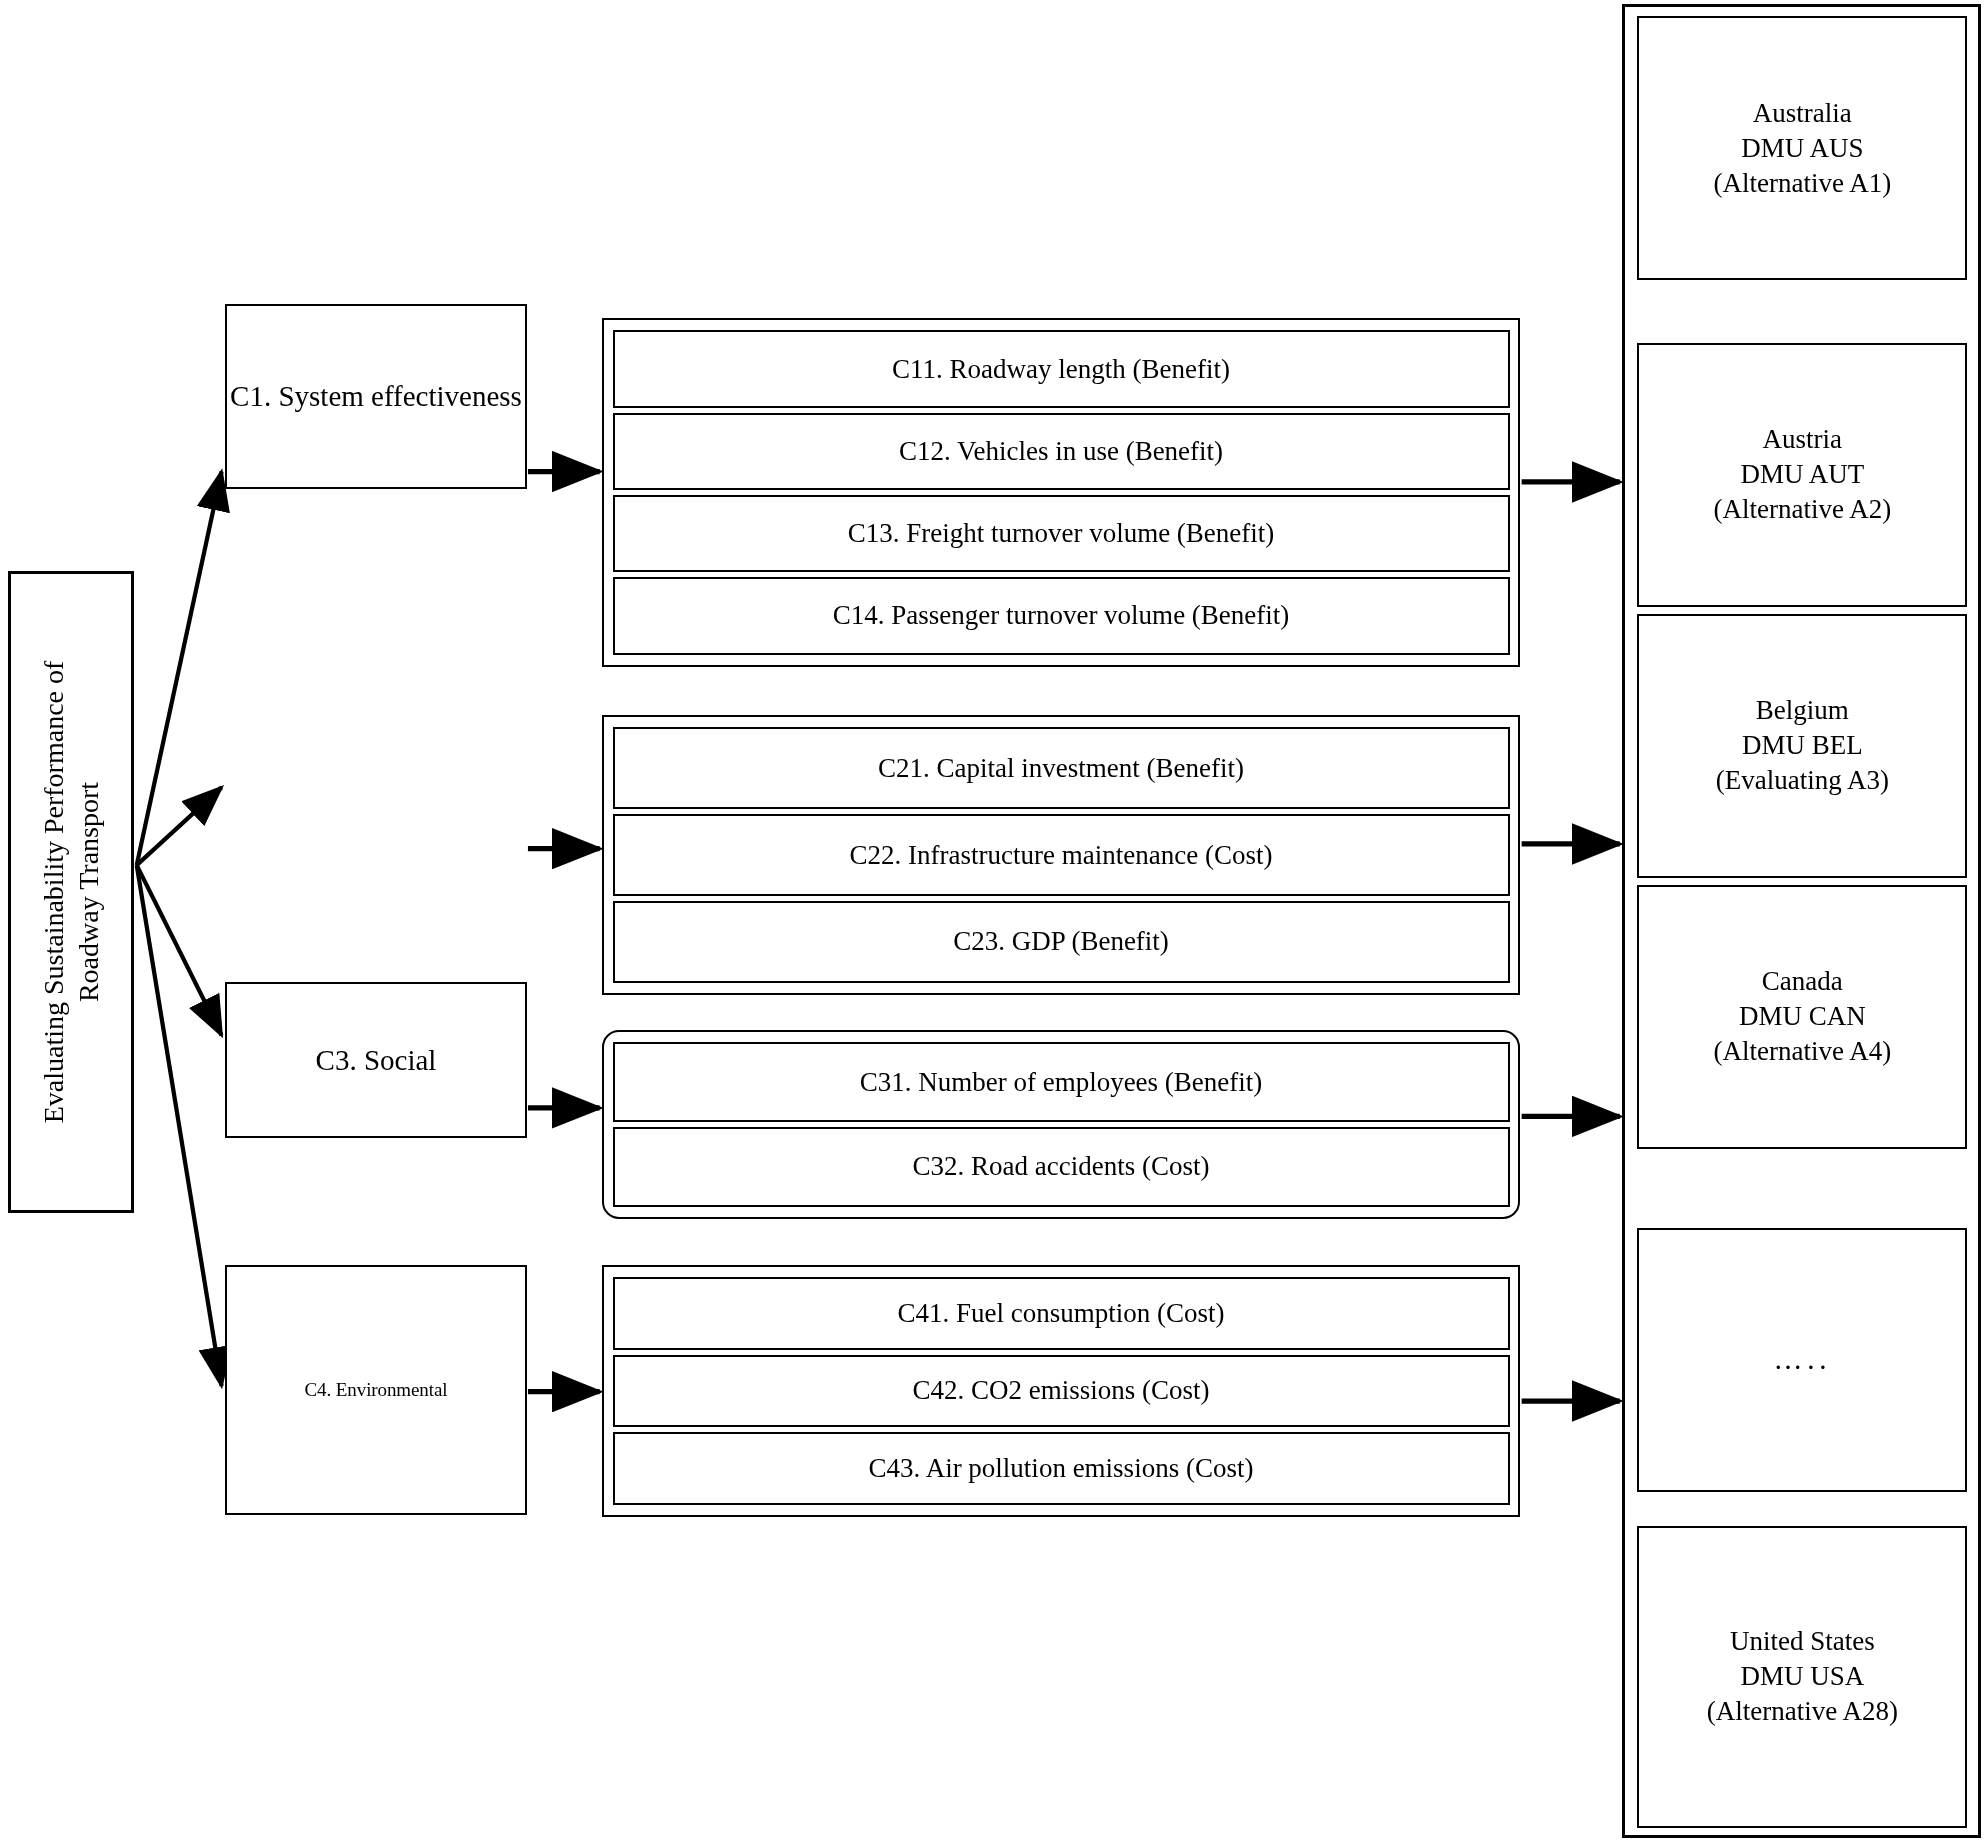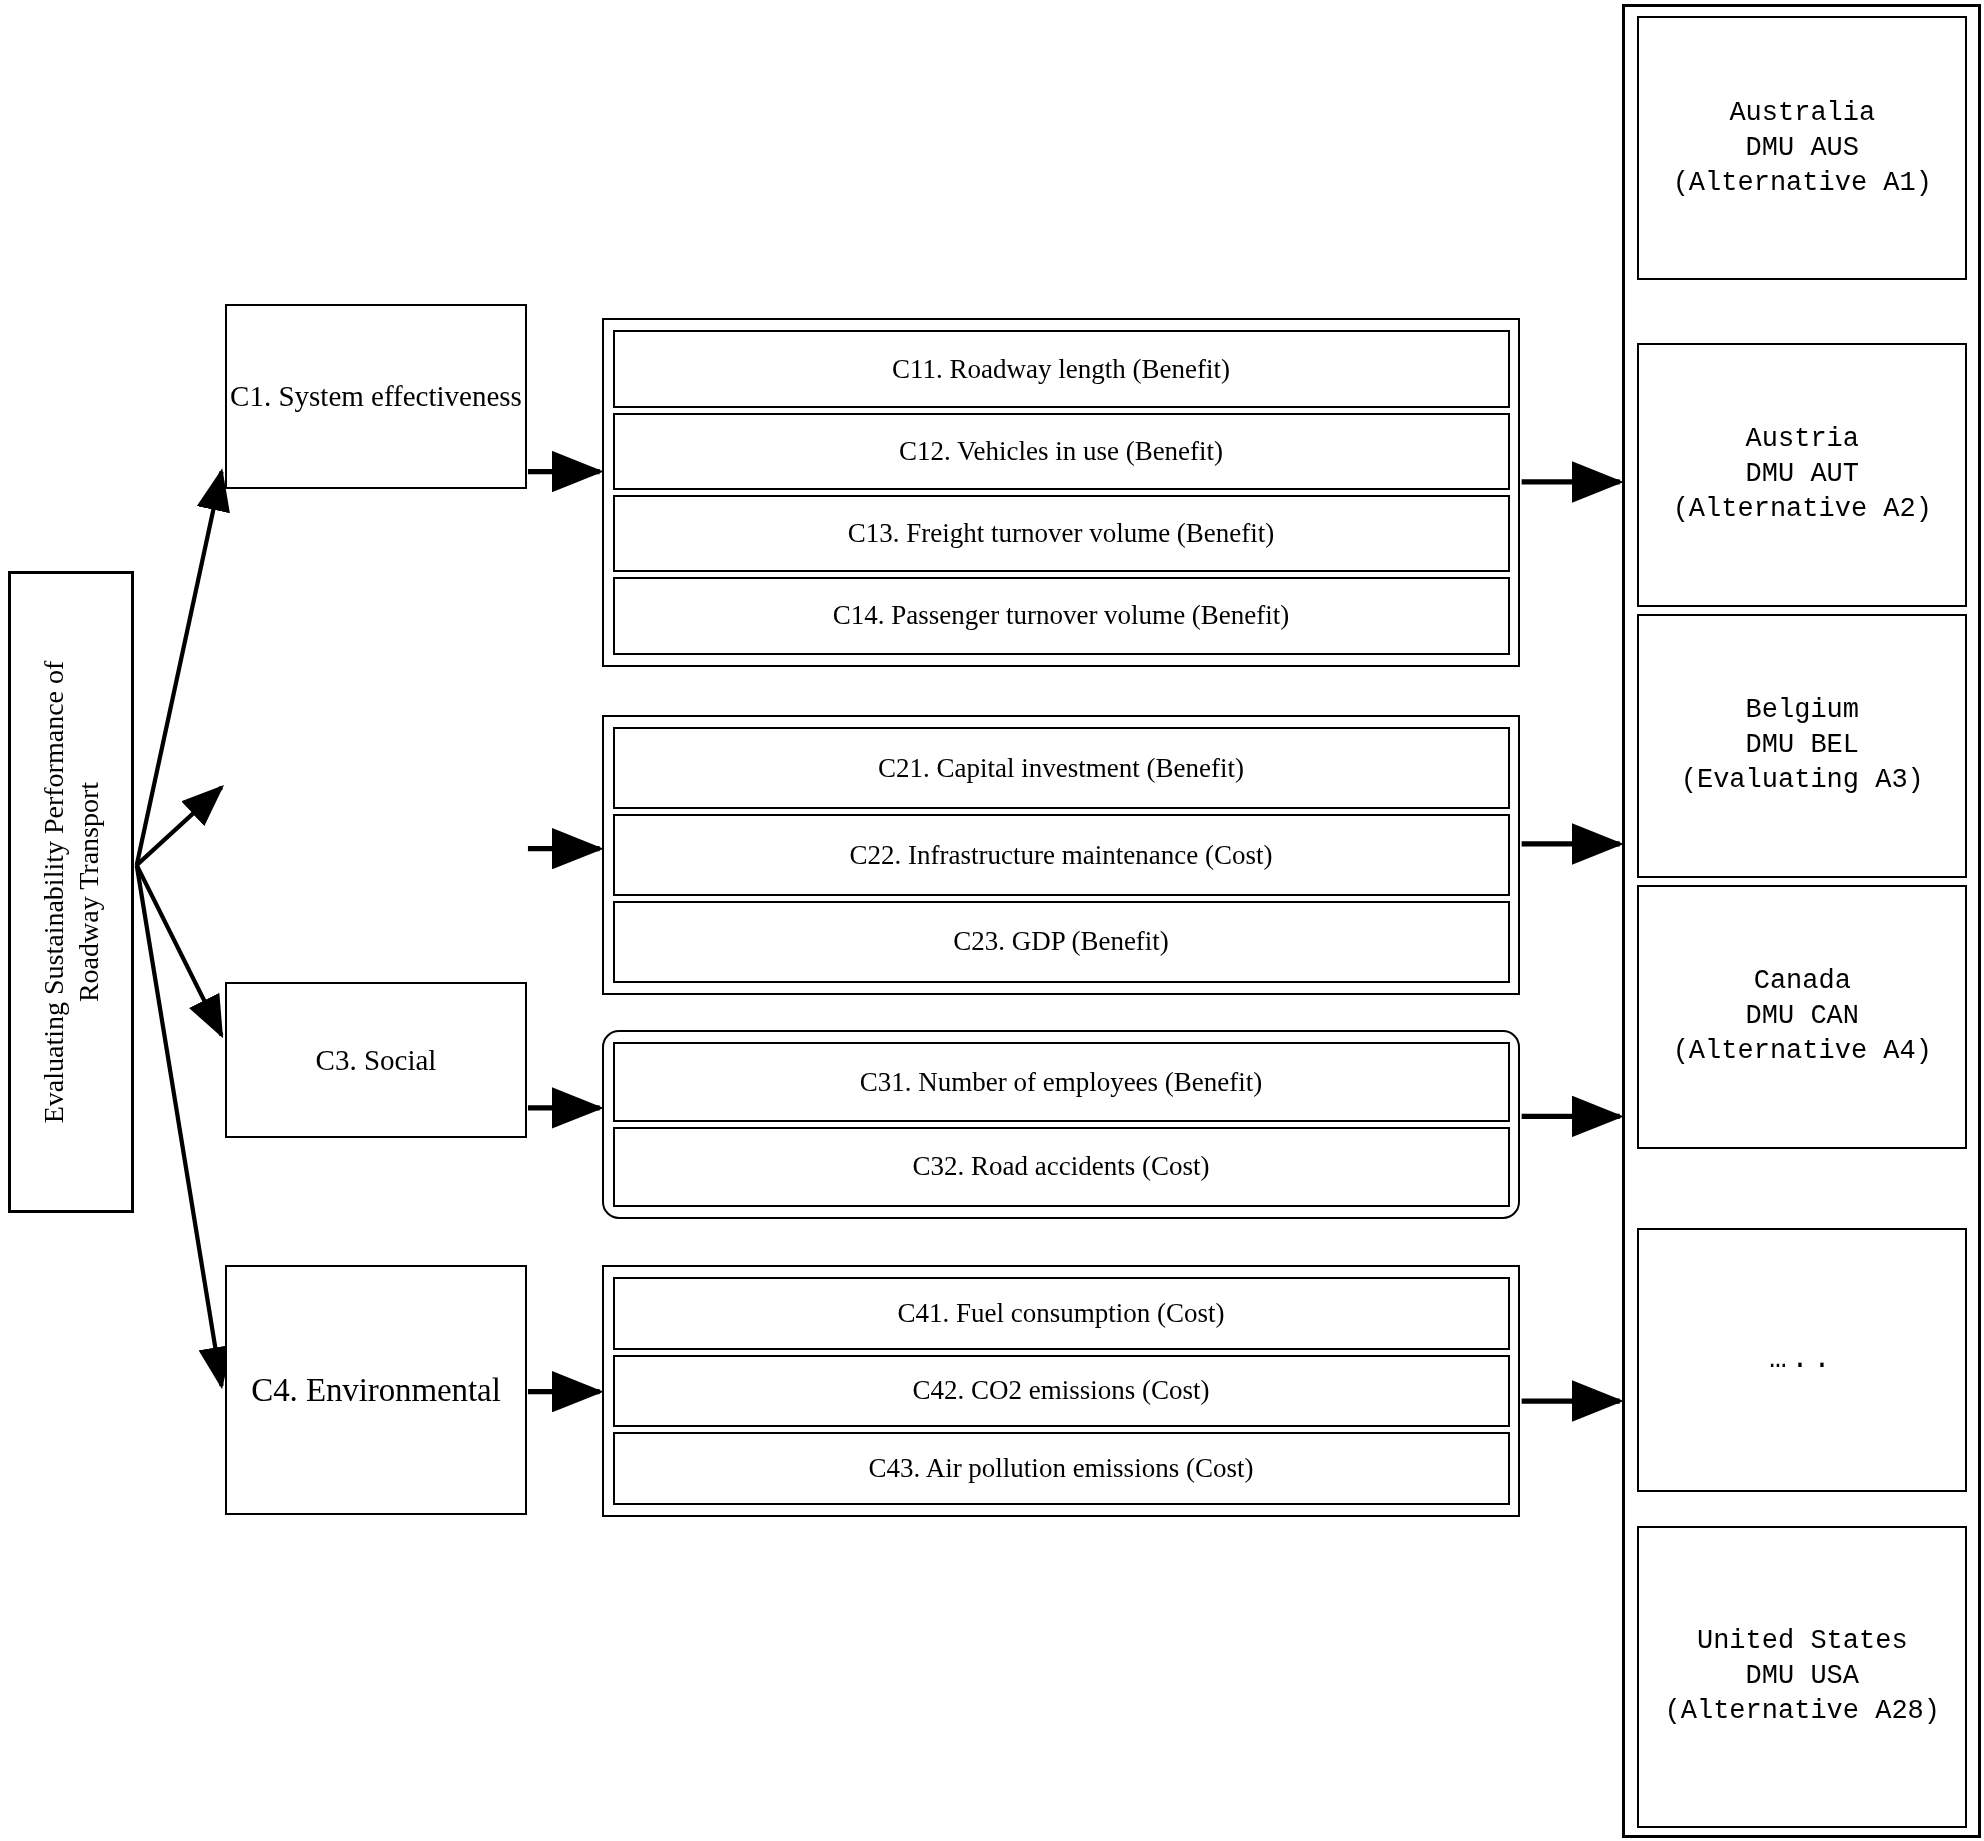--- a/index.html
+++ b/index.html
@@ -13,41 +13,41 @@
   #goal-box{left:8px;top:571px;width:126px;height:642px;border-width:3.3px;}
   #goal-text{transform:rotate(-90deg);white-space:nowrap;font-size:28px;line-height:1.25;}
 
   
   .criteria-box{width:302px;border-width:2.4px;font-size:29px;}
   #crit-0{left:225px;top:304px;height:185px;}
   #crit-1{left:225px;top:694px;height:185px;}
   #crit-2{left:225px;top:982px;height:156px;}
   #crit-3{left:225px;top:1265px;height:250px;}
   .criteria-box .lbl{padding:0 1.9px;}
-  #crit-3 .lbl{white-space:nowrap;font-size:33px;letter-spacing:-0.1px;}
+  #crit-3 .lbl{white-space:nowrap;font-size:19px;letter-spacing:-0.1px;}
 
   
   .subgroup{position:absolute;box-sizing:border-box;border:2.8px solid #000;background:#fff;
             padding:10.4px 8.5px;display:flex;flex-direction:column;justify-content:space-between;}
   #sub-0{left:602px;top:318px;width:918px;height:349px;}
   #sub-1{left:602px;top:715px;width:918px;height:280px;}
   #sub-2{left:602px;top:1030px;width:918px;height:189px;border-radius:17px;}
   #sub-3{left:602px;top:1265px;width:918px;height:252px;}
 
   .subitem{box-sizing:border-box;border:2.4px solid #000;background:#fff;flex:1 1 0;
            display:flex;align-items:center;justify-content:center;text-align:right;
            font-size:27px;margin-bottom:4.7px;}
   .subitem:last-child{margin-bottom:0;}
 
   
   #alt-container{position:absolute;left:1622px;top:3.8px;width:359px;height:1834px;
                  box-sizing:border-box;border:3.3px solid #000;background:#fff;}
   .alt-box{position:absolute;left:12.3px;width:330px;box-sizing:border-box;border:2.8px solid #000;
            background:#fff;display:flex;align-items:center;justify-content:center;text-align:center;
-           font-size:27px;line-height:1.3;font-family:Liberation Mono, monospace;}
+           font-size:27px;line-height:1.3;}
   #alt-0{top:9.4px;height:264px;}
   #alt-1{top:336px;height:264px;}
   #alt-2{top:607px;height:264px;}
   #alt-3{top:878px;height:264px;}
   #alt-4{top:1221px;height:264px;}
   #alt-5{top:1519px;height:302px;}
   .ellipsis{font-size:29px;letter-spacing:4.7px;}
 
   svg#wires{position:absolute;left:0;top:0;width:1985px;height:1842px;pointer-events:none;}
 </style>

